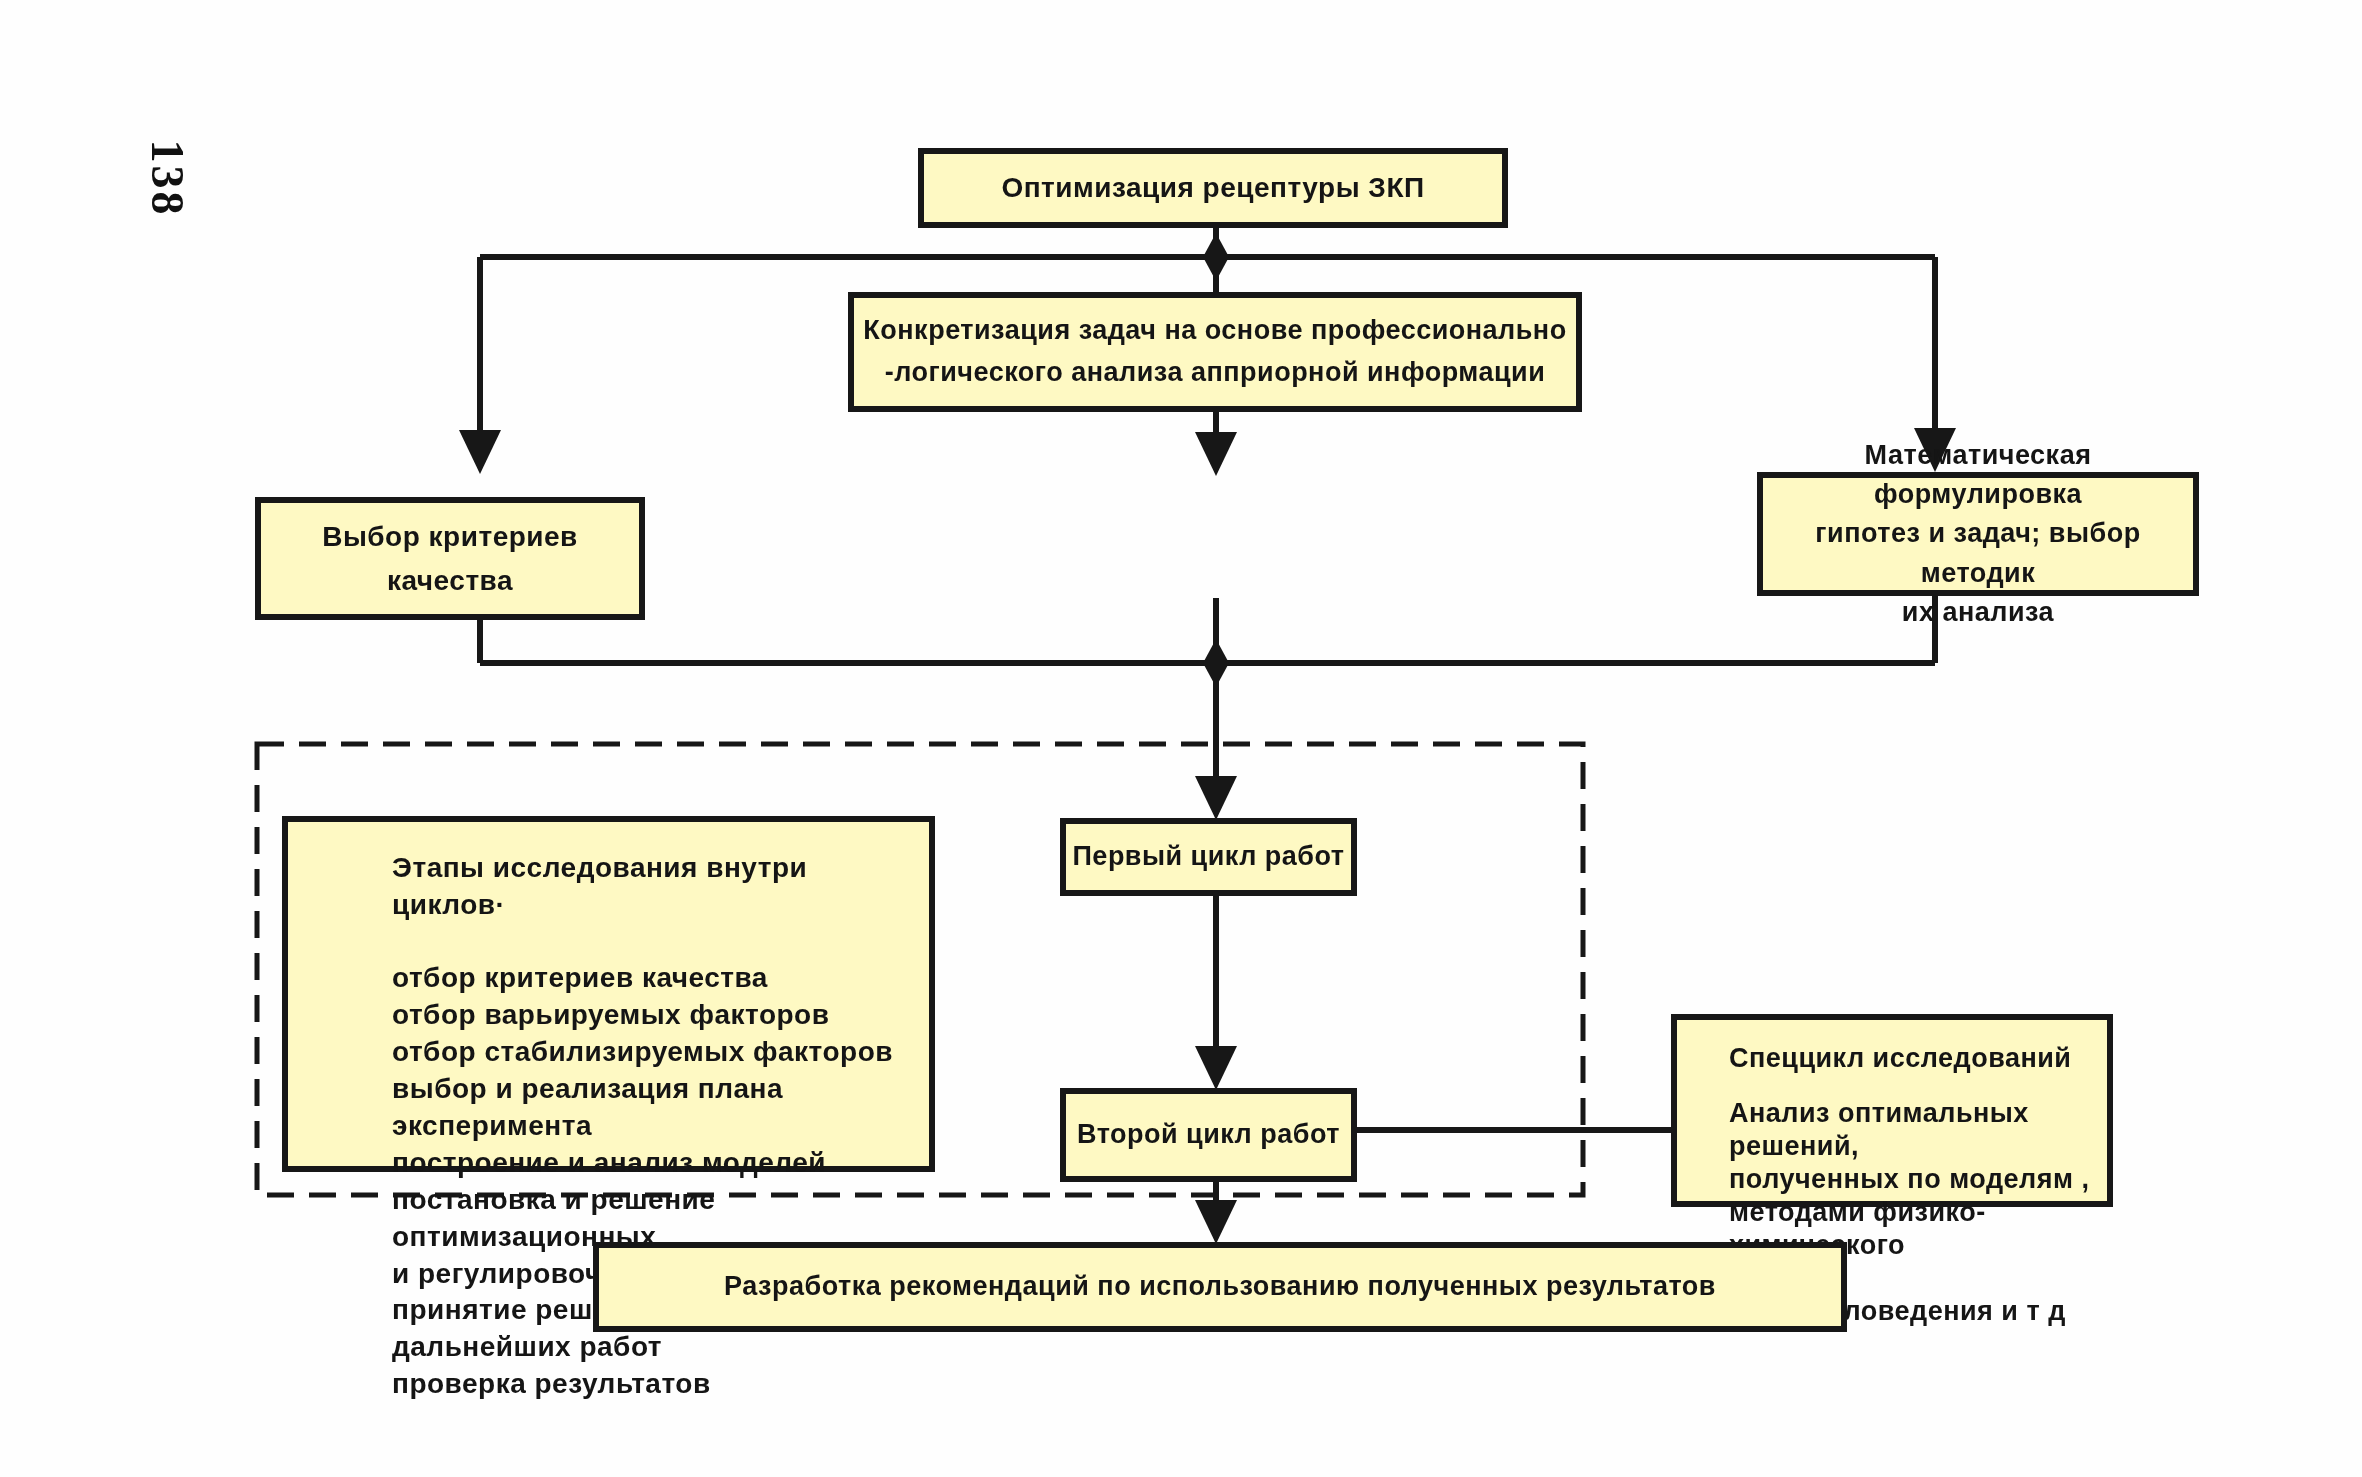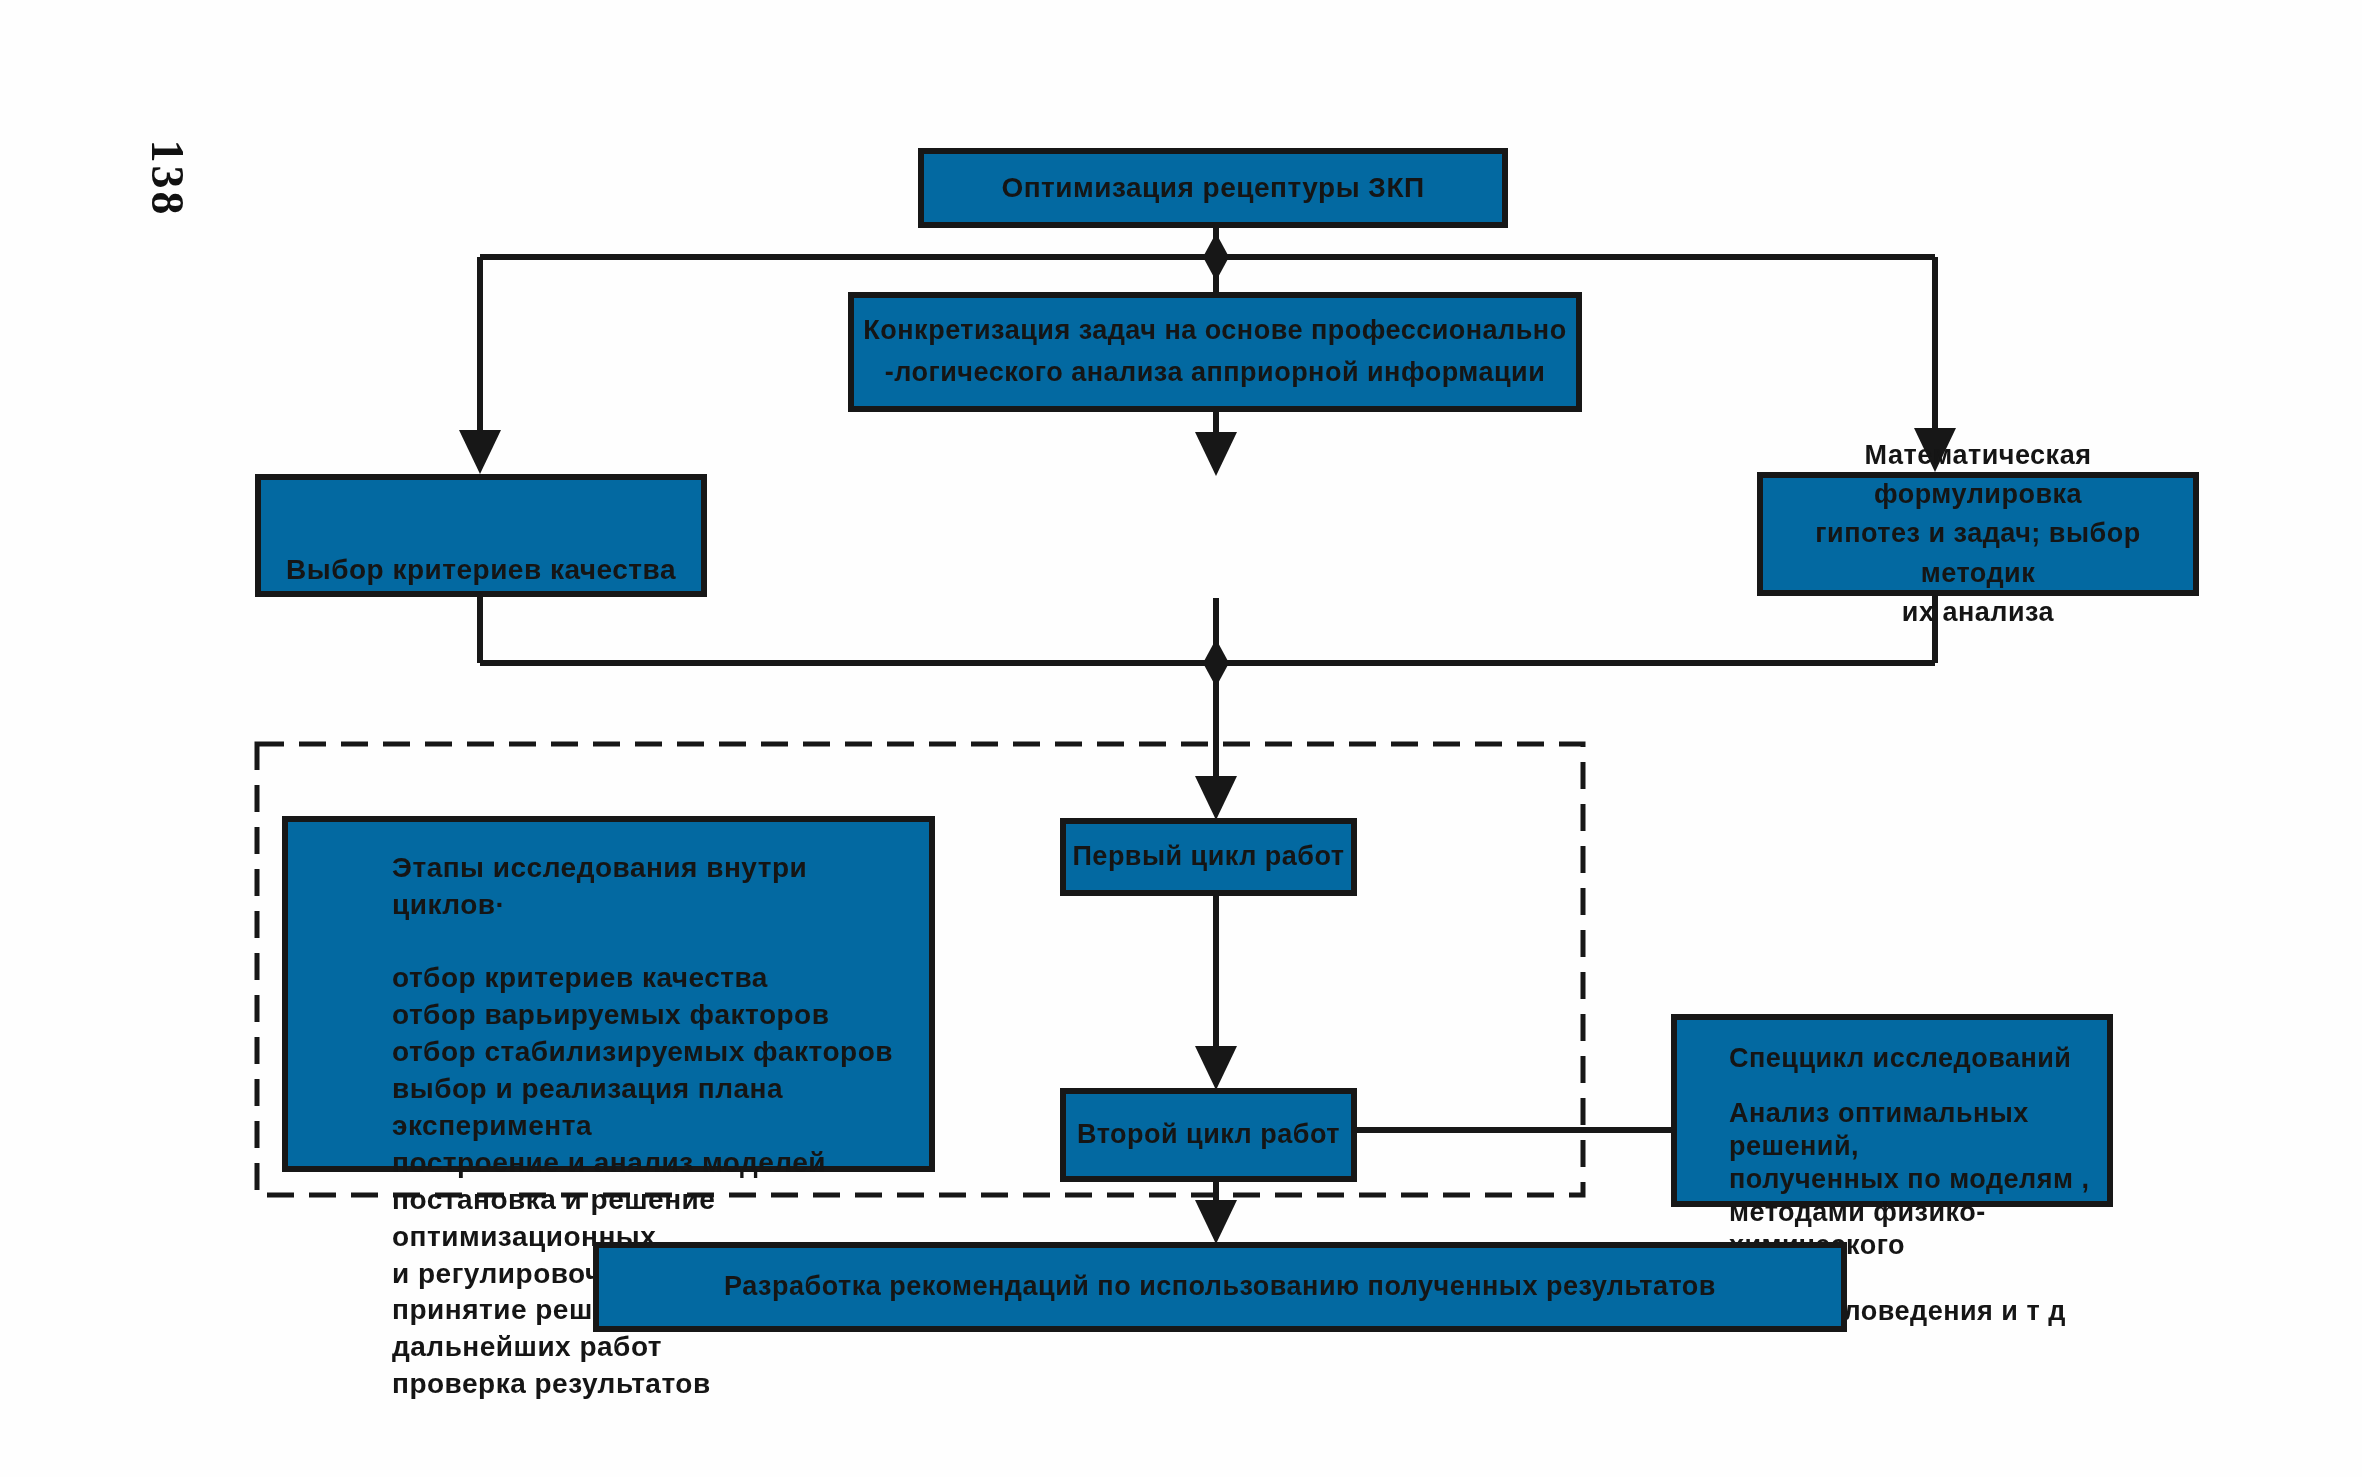--- a/index.html
+++ b/index.html
@@ -7,21 +7,21 @@
     position:relative;
     width:2362px;height:1477px;
     background:#fefefe;
     font-family:"Liberation Sans",sans-serif;
     color:#151515;
     overflow:hidden;
   }
   .box{
     position:absolute;
     border:6px solid #171717;
-    background:#0369a1;
+    background:#fef9c3;
     box-sizing:border-box;
     display:flex;flex-direction:column;
     align-items:center;justify-content:center;
     text-align:center;
     font-weight:700;
     font-size:28px;
     line-height:1.55;
     letter-spacing:.5px;
   }
   .box .ln{display:block;}
@@ -106,21 +106,21 @@
 
   <div class="box" style="left:918px;top:148px;width:590px;height:80px;">
     <span class="ln">Оптимизация рецептуры ЗКП</span>
   </div>
 
   <div class="box" style="left:848px;top:292px;width:734px;height:120px;font-size:27px;">
     <span class="ln">Конкретизация задач на основе профессионально</span>
     <span class="ln">-логического анализа апприорной информации</span>
   </div>
 
-  <div class="box" style="left:255px;top:474px;width:452px;height:123px;justify-content:flex-end;">
+  <div class="box" style="left:255px;top:497px;width:390px;height:123px;">
     <span class="ln">Выбор критериев качества</span>
   </div>
 
 
   <div class="box" style="left:1721px;top:472px;width:442px;height:124px;font-size:27px;line-height:1.45;margin-left:36px;">
     <span class="ln">Математическая формулировка</span>
     <span class="ln">гипотез и задач;  выбор методик</span>
     <span class="ln">их анализа</span>
   </div>
 

